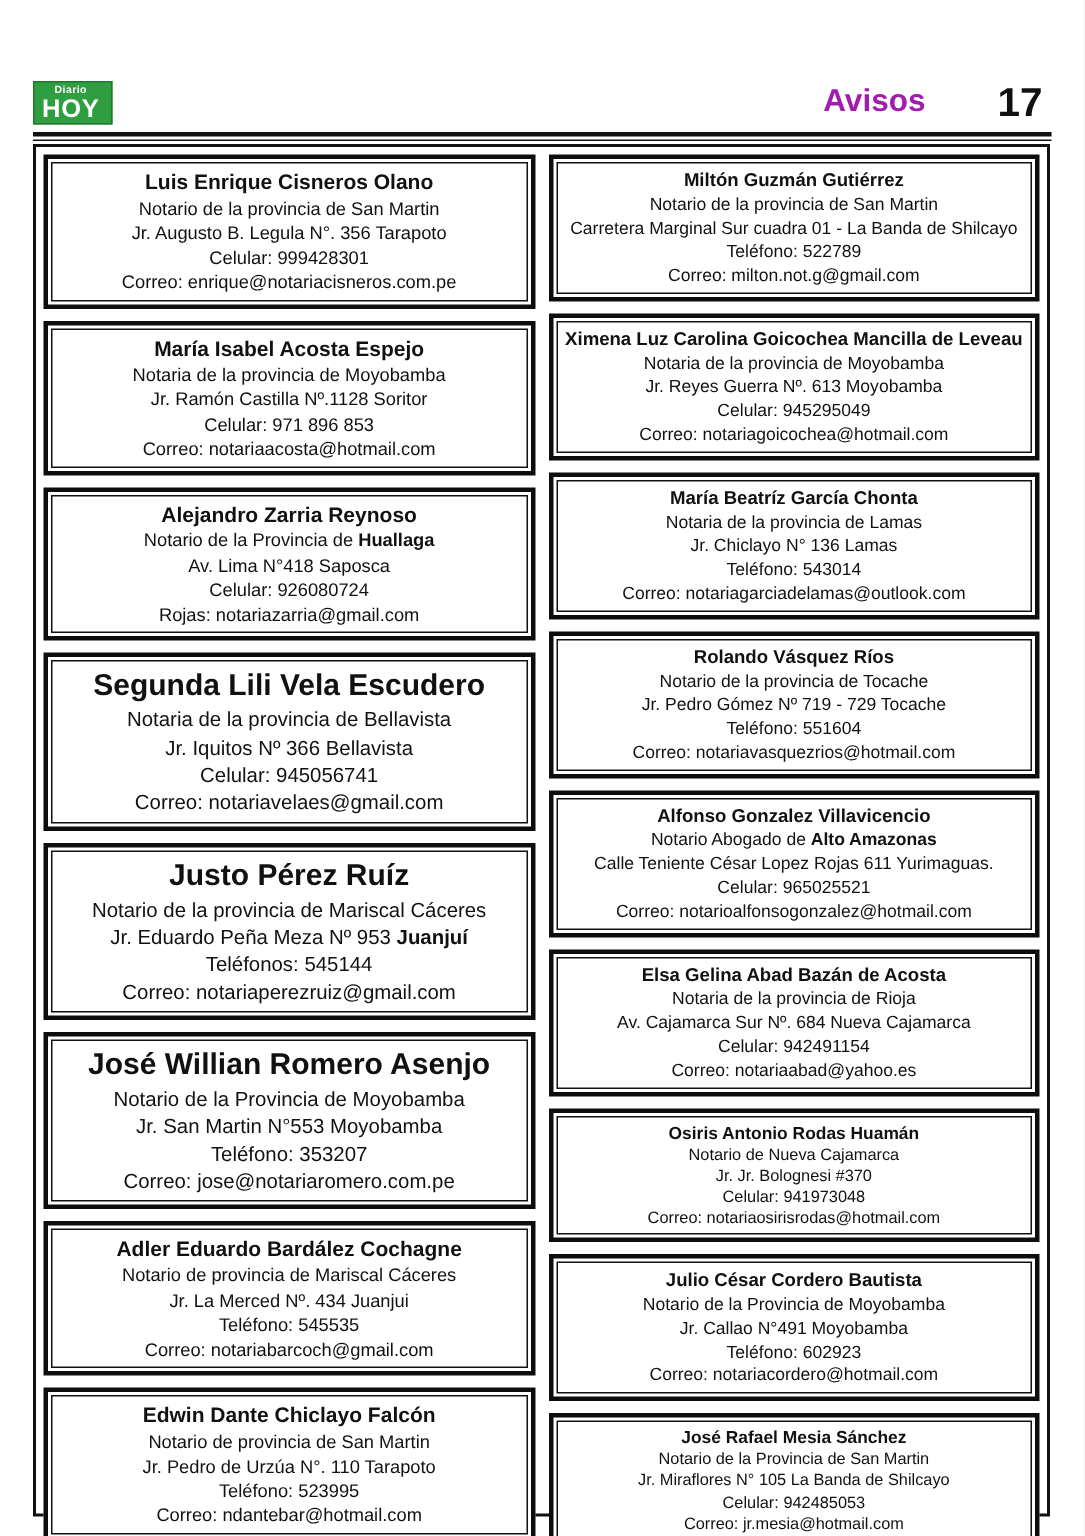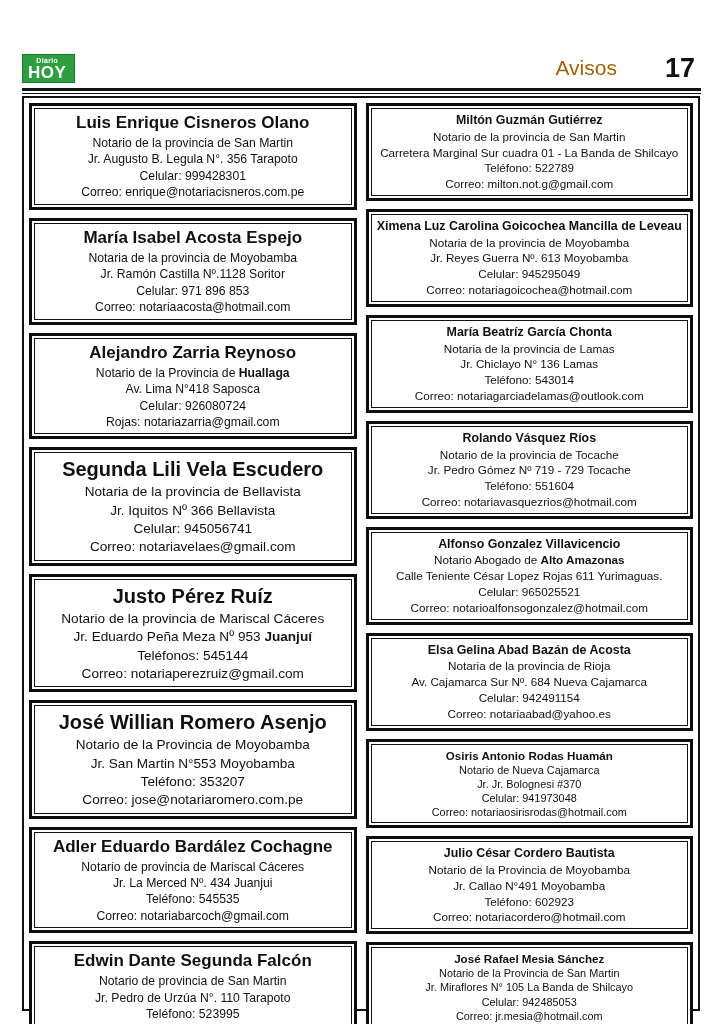--- a/index.html
+++ b/index.html
@@ -31,21 +31,21 @@
     color: #fff;
     padding: 2px 8px 1px 5px;
     min-width: 42px;
     line-height: 1;
     border: 1px solid #1d7a2c;
   }
   .logo .logo-top { font-size: 7px; font-weight: bold; letter-spacing: 0.3px; }
   .logo .logo-main { font-size: 17px; font-weight: bold; letter-spacing: 0.5px; }
   .header-date { margin-left: 12px; font-size: 15px; color: #222; }
   .header-spacer { flex: 1; }
-  .header-section { font-size: 21px; font-weight: normal; color: #a16207; }
+  .header-section { font-size: 21px; font-weight: bold; color: #a21caf; }
   .header-page { font-size: 27px; font-weight: bold; margin-left: 48px; margin-right: 6px; }
   
   .rule {
     position: absolute;
     top: 88px; left: 22px; right: 22px;
     border-top: 3px solid #111;
     border-bottom: 1.5px solid #111;
     height: 6px;
   }
   
@@ -74,21 +74,21 @@
     border: 1px solid #111;
     display: flex;
     flex-direction: column;
     justify-content: center;
     text-align: center;
     padding: 3px 4px;
   }
   .ad-name { font-weight: bold; }
   .ad-line b { font-weight: bold; }
   
-  .adbox.md .ad-name { font-size: 17px; line-height: 1.35; }
+  .adbox.md .ad-name { font-size: 14px; line-height: 1.35; }
   .adbox.md .ad-line { font-size: 12.2px; line-height: 1.35; }
   .adbox.lg .ad-name { font-size: 20px; line-height: 1.35; }
   .adbox.lg .ad-line { font-size: 13.6px; line-height: 1.35; }
   .adbox.sm .ad-name { font-size: 11.6px; line-height: 1.3; }
   .adbox.sm .ad-line { font-size: 10.9px; line-height: 1.3; }
   
   .col-right .adbox.md .ad-name { font-size: 12.4px; }
   .col-right .adbox.md .ad-line { font-size: 11.7px; }
 </style>
 </head>
@@ -175,21 +175,21 @@
       <div class="ad-name">Adler Eduardo Bardález Cochagne</div>
     <div class="ad-line"><span>Notario de provincia de Mariscal Cáceres</span></div>
             <div class="ad-line"><span>Jr. La Merced Nº. 434 Juanjui</span></div>
             <div class="ad-line"><span>Teléfono: 545535</span></div>
             <div class="ad-line"><span>Correo: notariabarcoch@gmail.com</span></div>
           </div>
   </div>
 
   <div class="adbox md">
     <div class="adbox-inner">
-      <div class="ad-name">Edwin Dante Segunda Falcón</div>
+      <div class="ad-name">Edwin Dante Chiclayo Falcón</div>
     <div class="ad-line"><span>Notario de provincia de San Martin</span></div>
             <div class="ad-line"><span>Jr. Pedro de Urzúa N°. 110 Tarapoto</span></div>
             <div class="ad-line"><span>Teléfono: 523995</span></div>
             <div class="ad-line"><span>Correo: ndantebar@hotmail.com</span></div>
           </div>
   </div>
 </div>
     <div class="col col-right" id="col-right">
   <div class="adbox md">
     <div class="adbox-inner">

